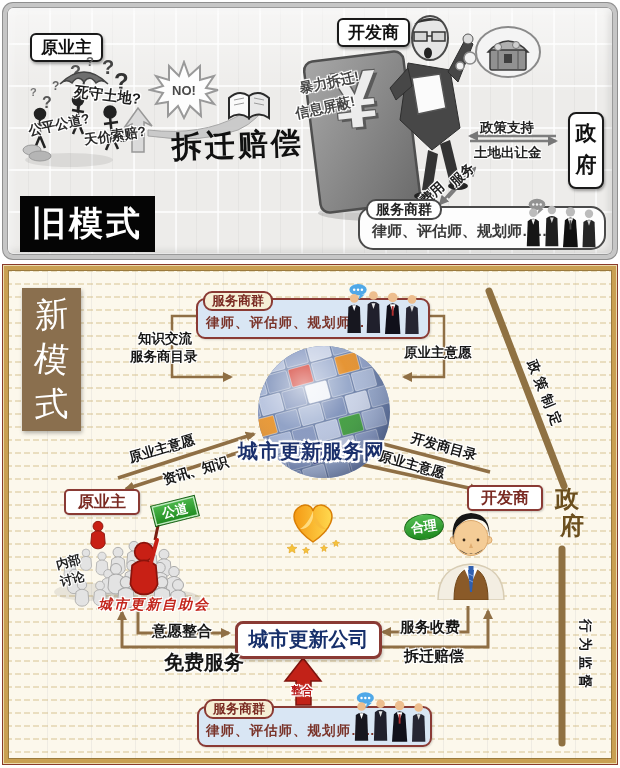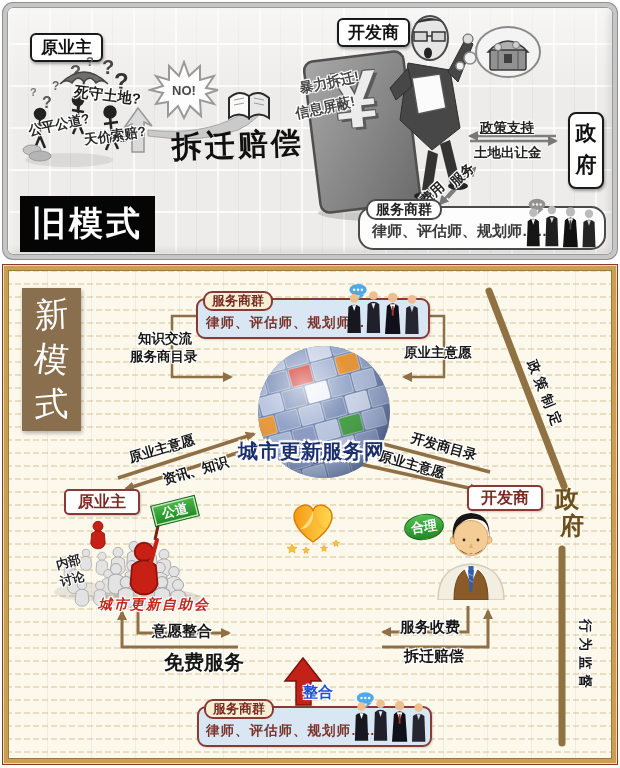--- a/index.html
+++ b/index.html
@@ -191,21 +191,21 @@
     <line x1="52" y1="36" x2="52" y2="56" stroke="#555"></line>
       <line x1="72" y1="36" x2="72" y2="56" stroke="#555"></line>
     <rect x="58" y="40" width="8" height="9" fill="#3f3f3f"></rect>
     <circle cx="52" cy="33" r="3.5" fill="#dcdcdc" stroke="#777"></circle>
     <circle cx="70" cy="31" r="3.5" fill="#cfcfcf" stroke="#777"></circle>
   </svg>
 
   <div class="abs oldtxt halo" style="left:299px;top:74px;font-size:14px;transform:rotate(-12deg);">暴力拆迁!</div>
   <div class="abs oldtxt halo" style="left:295px;top:99px;font-size:14px;transform:rotate(-12deg);">信息屏蔽!</div>
 
-  <div class="abs arrlabel halo" style="left:480px;top:119px;color:#222;text-decoration:underline;">政策支持</div>
+  <div class="abs arrlabel halo" style="left:480px;top:119px;color:#222;">政策支持</div>
   <div class="abs arrlabel halo" style="left:474px;top:144px;color:#222;">土地出让金</div>
 
   <div class="abs" style="left:568px;top:112px;width:32px;height:70px;background:#fff;border:2px solid #1a1a1a;border-radius:8px;box-shadow:1px 2px 3px rgba(0,0,0,.35);text-align:center;font-weight:bold;font-size:21px;color:#111;line-height:32px;padding-top:3px;">
     <div>政</div>
     <div>府</div>
   </div>
 
   <div class="abs arrlabel halo" style="left:449px;top:166px;color:#222;transform:rotate(-42deg);">服务</div>
   <div class="abs arrlabel halo" style="left:419px;top:185px;color:#222;transform:rotate(-42deg);">费用</div>
 
@@ -397,25 +397,26 @@
   </svg>
   <div class="abs bubble-green" style="left:404px;top:514px;width:38px;height:24px;font-size:13px;line-height:23px;transform:rotate(-8deg);">合理</div>
 
   <div class="abs serif" style="left:554px;top:486px;font-size:24px;font-weight:bold;color:#6B4F1E;line-height:27px;text-align:center;width:26px;">
     <div>政</div>
     <div style="margin-left:6px;">府</div>
   </div>
   <div class="abs arrlabel halo" style="left:490px;top:386px;width:110px;letter-spacing:5px;transform:rotate(68deg);text-align:center;">政策制定</div>
   <div class="abs arrlabel halo" style="left:530px;top:647px;width:110px;letter-spacing:5px;transform:rotate(90deg);text-align:center;">行为监督</div>
 
+  <div class="abs" style="left:235px;top:621px;width:141px;height:32px;background:#fff;border:3px solid #8A3A34;border-radius:8px;box-shadow:1px 2px 3px rgba(0,0,0,.2);text-align:center;font-size:20px;font-weight:bold;color:#17306B;line-height:31px;">城市更新公司</div>
   <div class="abs arrlabel halo" style="left:152px;top:622px;font-size:15px;text-align:right;">意愿整合</div>
   <div class="abs arrlabel halo" style="left:164px;top:649px;font-size:20px;">免费服务</div>
   <div class="abs arrlabel halo" style="left:400px;top:618px;font-size:15px;">服务收费</div>
   <div class="abs arrlabel halo" style="left:404px;top:647px;font-size:15px;">拆迁赔偿</div>
-  <div class="abs halo" style="left:291px;top:683px;font-size:15px;font-weight:bold;color:#1d4ed8;margin-left:12px;">整合</div>
+  <div class="abs halo" style="left:291px;top:683px;font-size:11px;font-weight:bold;color:#b91c1c;">整合</div>
 
   <div class="abs svcbox" style="left:197px;top:706px;width:231px;height:37px;"></div>
   <div class="abs svcpill" style="left:204px;top:699px;">服务商群</div>
   <div class="abs svcmembers" style="left:206px;top:722px;">律师、评估师、规划师……</div>
   <svg class="abs" style="left:352px;top:691px;" width="80" height="52" viewBox="0 0 84 54">
       <use href="#pplGrp"></use>
     </svg>
 
 </div>
 

